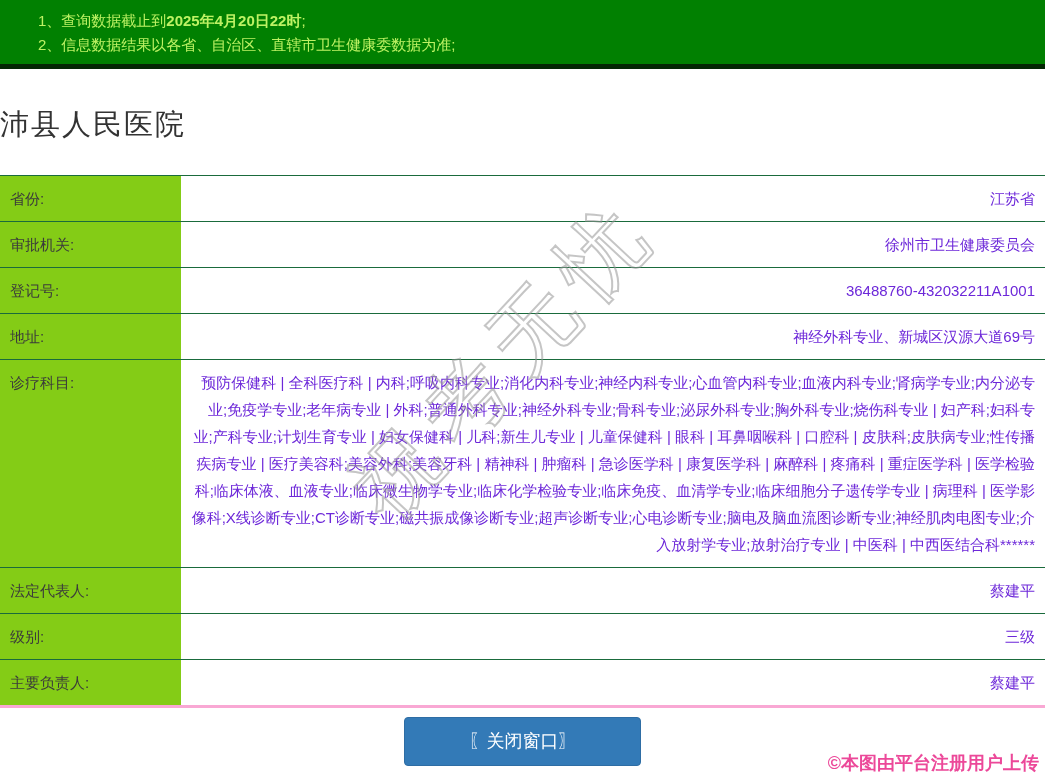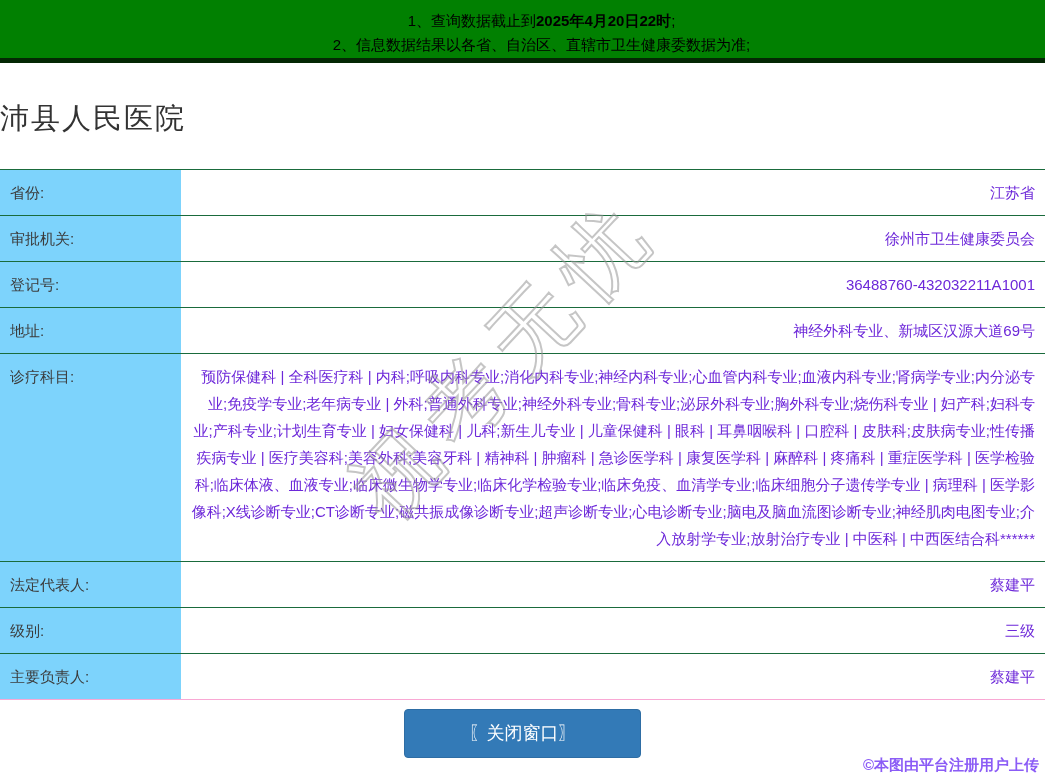--- a/index.html
+++ b/index.html
@@ -8,24 +8,23 @@
     overflow: hidden;
     background: #fff;
     font-family: "Liberation Sans", "DejaVu Sans", sans-serif;
     position: relative;
     color: #3b3b3b;
   }
   
   .banner {
     width: 100%;
     background: #018001;
-    color: #000000;
-    padding: 9px 0 1px 38px;
+    color: #bef264;
+    padding: 9px 0 7px 38px;
     border-bottom: 5px solid #042704;
-    text-align: center;
   }
   .banner .line {
     font-size: 15px;
     line-height: 24px;
     white-space: nowrap;
   }
   .banner .line b { font-weight: bold; }
   
   .page-title {
     font-size: 29px;
@@ -33,30 +32,30 @@
     color: #333;
     margin: 36px 0 30px 0;
     letter-spacing: 2px;
   }
   
   table.info {
     width: 100%;
     border-collapse: collapse;
   }
   table.info tr { border-top: 1px solid #1a6b3c; }
-  table.info tr:last-child { border-bottom: 1px solid #f9a8d4; padding-left: 11px; }
+  table.info tr:last-child { border-bottom: 3px solid #f9a8d4; padding-left: 11px; }
   table.info td {
     vertical-align: top;
     font-size: 15px;
     line-height: 27px;
     padding: 9px 10px;
   }
   td.lbl {
     width: 181px;
-    background: #7dd3fc;
+    background: #84cc16;
     padding-left: 12px;
     color: #3b3b3b;
   }
   td.val {
     padding-left: 16px;
     padding-right: 14px;
     color: #6d28d9;
     text-align: right;
   }
   
@@ -88,23 +87,23 @@
     text-shadow: none;
     white-space: nowrap;
     pointer-events: none;
     z-index: 6;
   }
   
   .credit {
     position: absolute;
     right: 6px;
     bottom: 1px;
-    font-size: 15px;
+    font-size: 18px;
     font-weight: bold;
-    color: #8b5cf6;
+    color: #ec4899;
     text-shadow: -1px -1px 0 #fff, 1px -1px 0 #fff, -1px 1px 0 #fff, 1px 1px 0 #fff;
     z-index: 7;
   }
 </style>
 </head>
 <body>
 
 <div class="banner">
   <div class="line"><span>1、查询数据截止到</span><b>2025年4月20日22时</b><span>;</span></div>
   <div class="line"><span>2、信息数据结果以各省、自治区、直辖市卫生健康委数据为准;</span><b></b><span></span></div>

